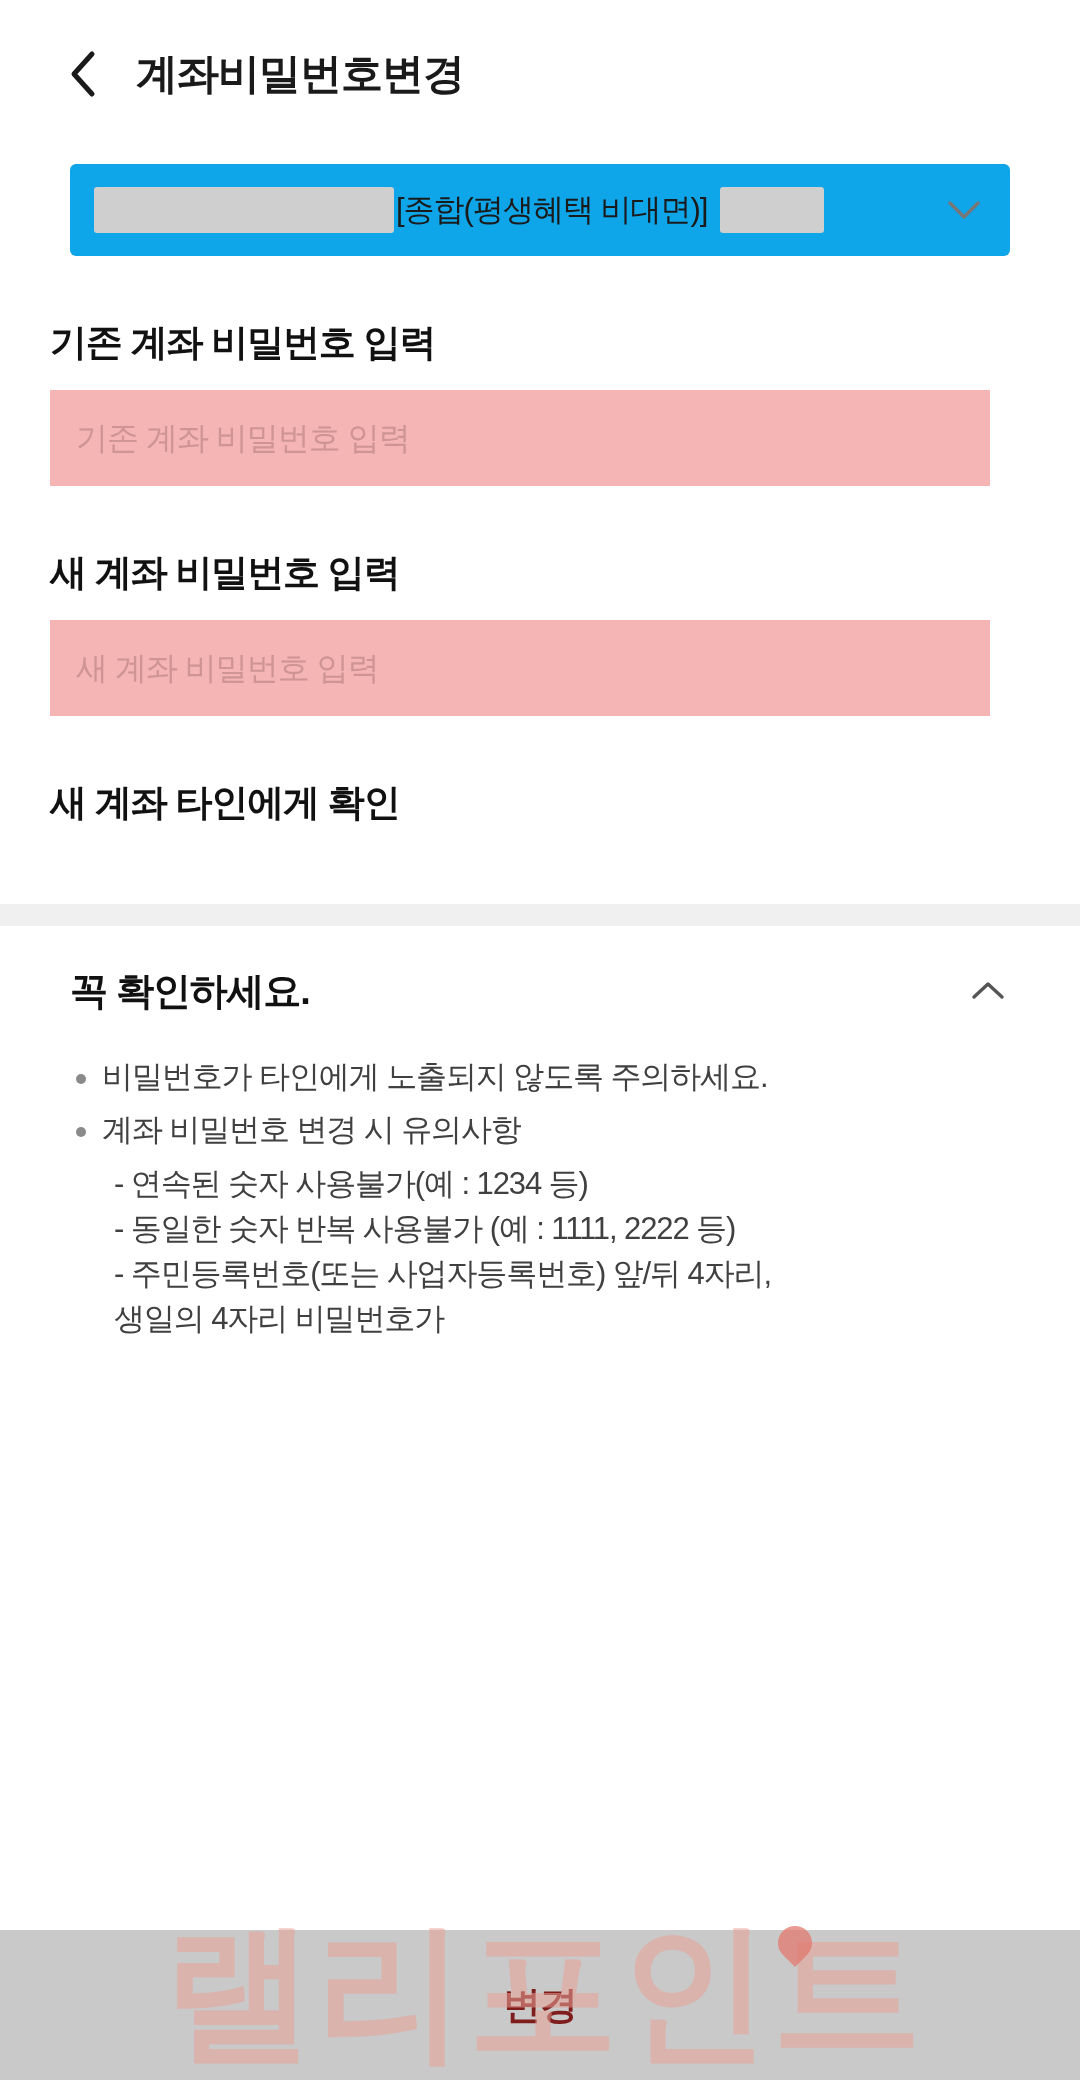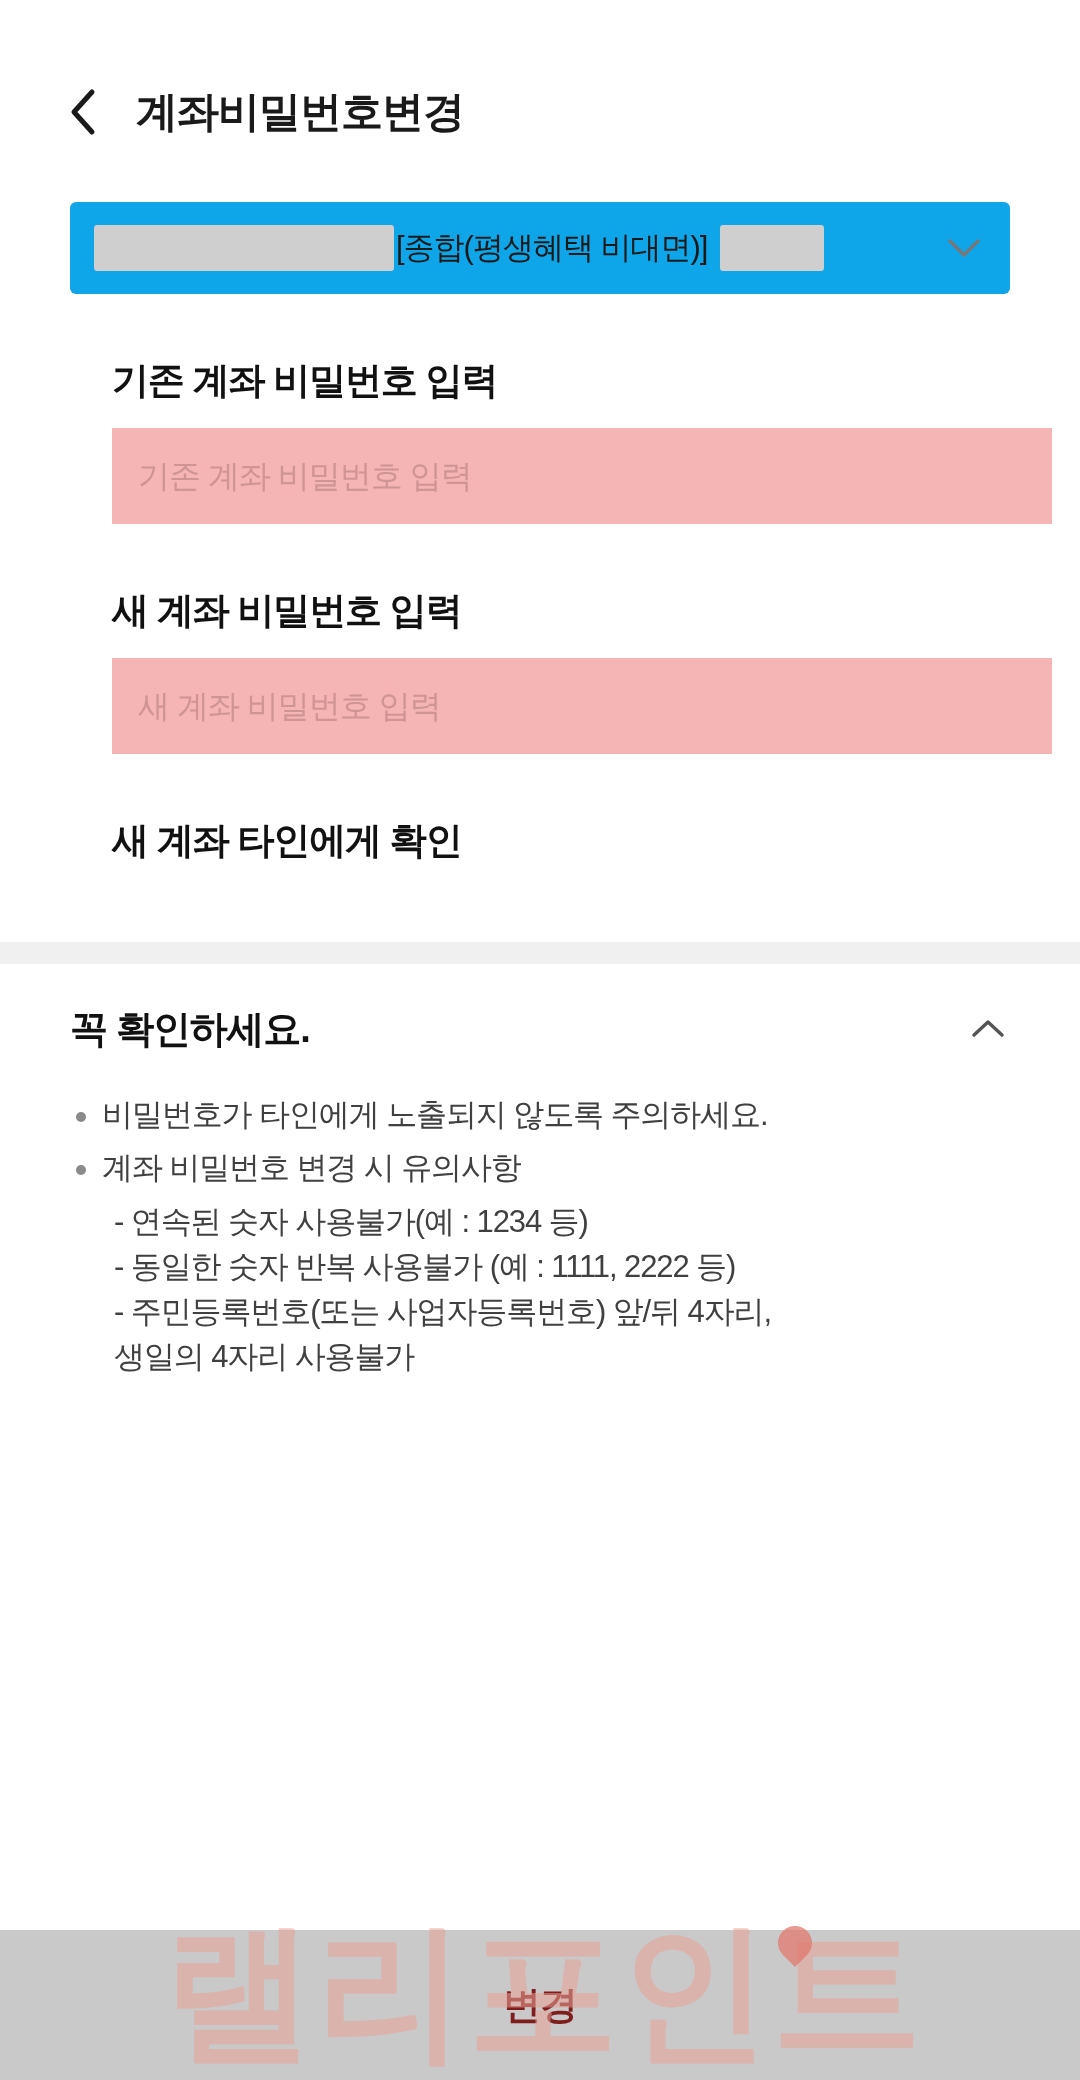--- a/index.html
+++ b/index.html
@@ -20,21 +20,20 @@
   }
 
   
   .header {
     height: 148px;
     display: flex;
     align-items: center;
     padding: 0 60px;
     background: #ffffff;
     flex: 0 0 auto;
-    margin-top: 38px;
   }
   .back-icon {
     width: 46px;
     height: 46px;
     display: flex;
     align-items: center;
     justify-content: center;
     margin-right: 30px;
     cursor: pointer;
   }
@@ -75,21 +74,21 @@
     margin-left: auto;
     width: 40px;
     height: 40px;
     display: flex;
     align-items: center;
     justify-content: center;
   }
 
   
   .form {
-    padding: 0 112px;
+    padding: 0 50px;
     flex: 0 0 auto;
   }
   .field-label {
     font-size: 37px;
     font-weight: bold;
     color: #111111;
     letter-spacing: -1.2px;
     margin-top: 62px;
     margin-bottom: 22px;
   }
@@ -269,21 +268,21 @@
       <div class="dot"></div>
       <div>
         <div class="bullet-text">계좌 비밀번호 변경 시 유의사항</div>
       </div>
     </div>
 
     <div class="sub-list">
       <div class="sub-item">- 연속된 숫자 사용불가(예 : 1234 등)</div>
       <div class="sub-item">- 동일한 숫자 반복 사용불가 (예 : 1111, 2222 등)</div>
       <div class="sub-item">- 주민등록번호(또는 사업자등록번호) 앞/뒤 4자리,
-  생일의 4자리 사용불가</div>
+  생일의 4자리 비밀번호가</div>
     </div>
   </div>
 
   <div class="spacer"></div>
 
   <button class="submit-btn">변경</button>
 
   <div class="watermark">랠리포인트</div>
   <div class="wm-dot"></div>
 

